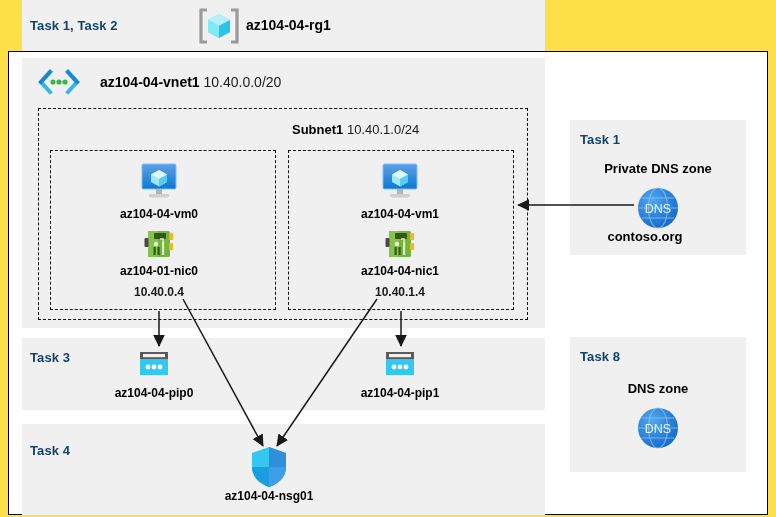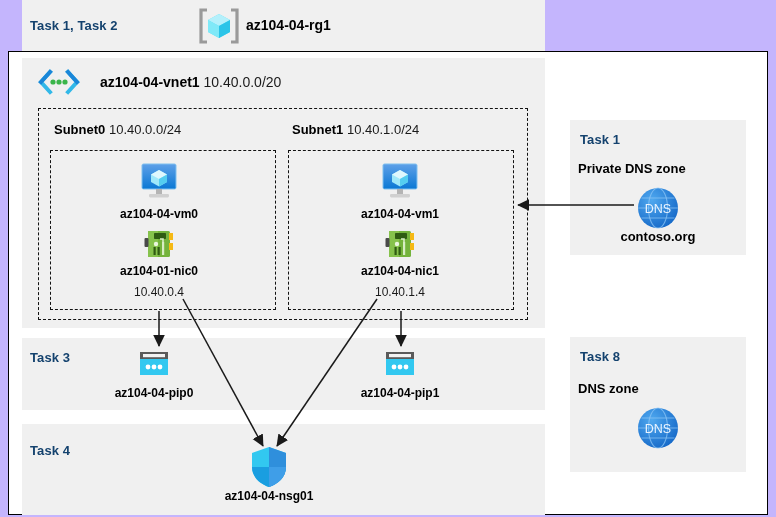--- a/index.html
+++ b/index.html
@@ -1,29 +1,29 @@
 <!DOCTYPE html>
 <html><head>
 <meta charset="utf-8">
 <style>
   html,body{margin:0;padding:0;background:#ffffff;}
   body{font-family:"Liberation Sans",sans-serif;}
-  #canvas{position:relative;width:776px;height:517px;background:#c4b5fd;overflow:hidden;}
+  #canvas{position:relative;width:776px;height:517px;background:#fde047;overflow:hidden;}
 
   .panel{position:absolute;background:#f0f0f0;}
   .outerbox{position:absolute;border:1px solid #000000;box-sizing:border-box;background:#ffffff;}
   .dashbox{position:absolute;border:1.5px dashed #111111;box-sizing:border-box;}
 
   .tasklbl{position:absolute;color:#14426e;font-weight:bold;font-size:13px;letter-spacing:0.1px;white-space:nowrap;}
   .hdr-name{position:absolute;font-size:14px;font-weight:bold;color:#000000;white-space:nowrap;}
   .hdr-cidr{font-weight:normal;color:#1a1a1a;}
   .sub-name{position:absolute;font-size:13px;font-weight:bold;color:#000000;white-space:nowrap;}
   .node-lbl{position:absolute;font-size:12px;font-weight:bold;color:#000000;white-space:nowrap;text-align:center;}
-  .node-sub{position:absolute;font-size:12px;font-weight:normal;color:#1a1a1a;white-space:nowrap;text-align:center;}
-  .zone-ttl{position:absolute;font-size:13px;font-weight:bold;color:#000000;white-space:nowrap;}
+  .node-sub{position:absolute;font-size:12px;font-weight:bold;color:#1a1a1a;white-space:nowrap;text-align:center;}
+  .zone-ttl{position:absolute;font-size:13px;font-weight:bold;color:#000000;white-space:nowrap;text-align:center;}
 
   .icon{position:absolute;}
   svg{display:block;overflow:visible;}
   #arrows{position:absolute;left:0;top:0;width:776px;height:517px;pointer-events:none;}
 </style>
 </head>
 <body>
 
 <div id="canvas">
 
@@ -70,24 +70,20 @@
       <circle cx="15" cy="14" r="2.6" fill="#3ab54a"></circle>
       <circle cx="21" cy="14" r="2.6" fill="#3ab54a"></circle>
       <circle cx="27" cy="14" r="2.6" fill="#3ab54a"></circle>
     </svg>
   </div>
   <div class="hdr-name" style="left:100px;top:74px;">
     <span>az104-04-vnet1</span>
     <span class="hdr-cidr">10.40.0.0/20</span>
   </div>
 
-  <div class="sub-name" style="left:54px;top:122px;">
-    <span>Subnet0</span>
-    <span class="hdr-cidr">10.40.0.0/24</span>
-  </div>
 
   <div class="icon" style="left:137px;top:161px;">
     <svg width="44" height="40" viewBox="0 0 44 40">
       <defs>
         <linearGradient id="vmg0" x1="0" y1="0" x2="0" y2="1">
           <stop offset="0" stop-color="#5ea0e8"></stop>
             <stop offset="1" stop-color="#0a78d4"></stop>
         </linearGradient>
       </defs>
       <rect x="5" y="3" width="34" height="25" rx="1.5" fill="url(#vmg0)" stroke="#7fc0ef" stroke-width="1"></rect>
@@ -209,21 +205,21 @@
         </radialGradient>
       </defs>
       <circle cx="24" cy="24" r="20" fill="url(#dnsg5)"></circle>
       <ellipse cx="24" cy="24" rx="9.5" ry="20" fill="none" stroke="#8cc6f5" stroke-width="1.1" opacity="0.75"></ellipse>
       <line x1="4" y1="24" x2="44" y2="24" stroke="#8cc6f5" stroke-width="1.1" opacity="0.75"></line>
       <path d="M7.5 14 H40.5" stroke="#8cc6f5" stroke-width="1.1" fill="none" opacity="0.75"></path>
       <path d="M7.5 34 H40.5" stroke="#8cc6f5" stroke-width="1.1" fill="none" opacity="0.75"></path>
       <text x="24" y="29" text-anchor="middle" font-family="Liberation Sans, sans-serif" font-size="12.5" fill="#eaf4ff">DNS</text>
     </svg>
   </div>
-  <div class="node-lbl" style="left:578px;top:229px;width:160px;font-size:13px;">contoso.org</div>
+  <div class="node-lbl" style="left:565px;top:229px;width:160px;font-size:13px;">contoso.org</div>
 
   <div class="tasklbl" style="left:580px;top:349px;">Task 8</div>
   <div class="zone-ttl" style="left:578px;top:381px;width:160px;">DNS zone</div>
 
   <div class="icon" style="left:634px;top:404px;">
     <svg width="48" height="48" viewBox="0 0 48 48">
       <defs>
         <radialGradient id="dnsg6" cx="0.35" cy="0.3" r="0.85">
           <stop offset="0" stop-color="#4fa8ef"></stop>
             <stop offset="1" stop-color="#0f62c4"></stop>

